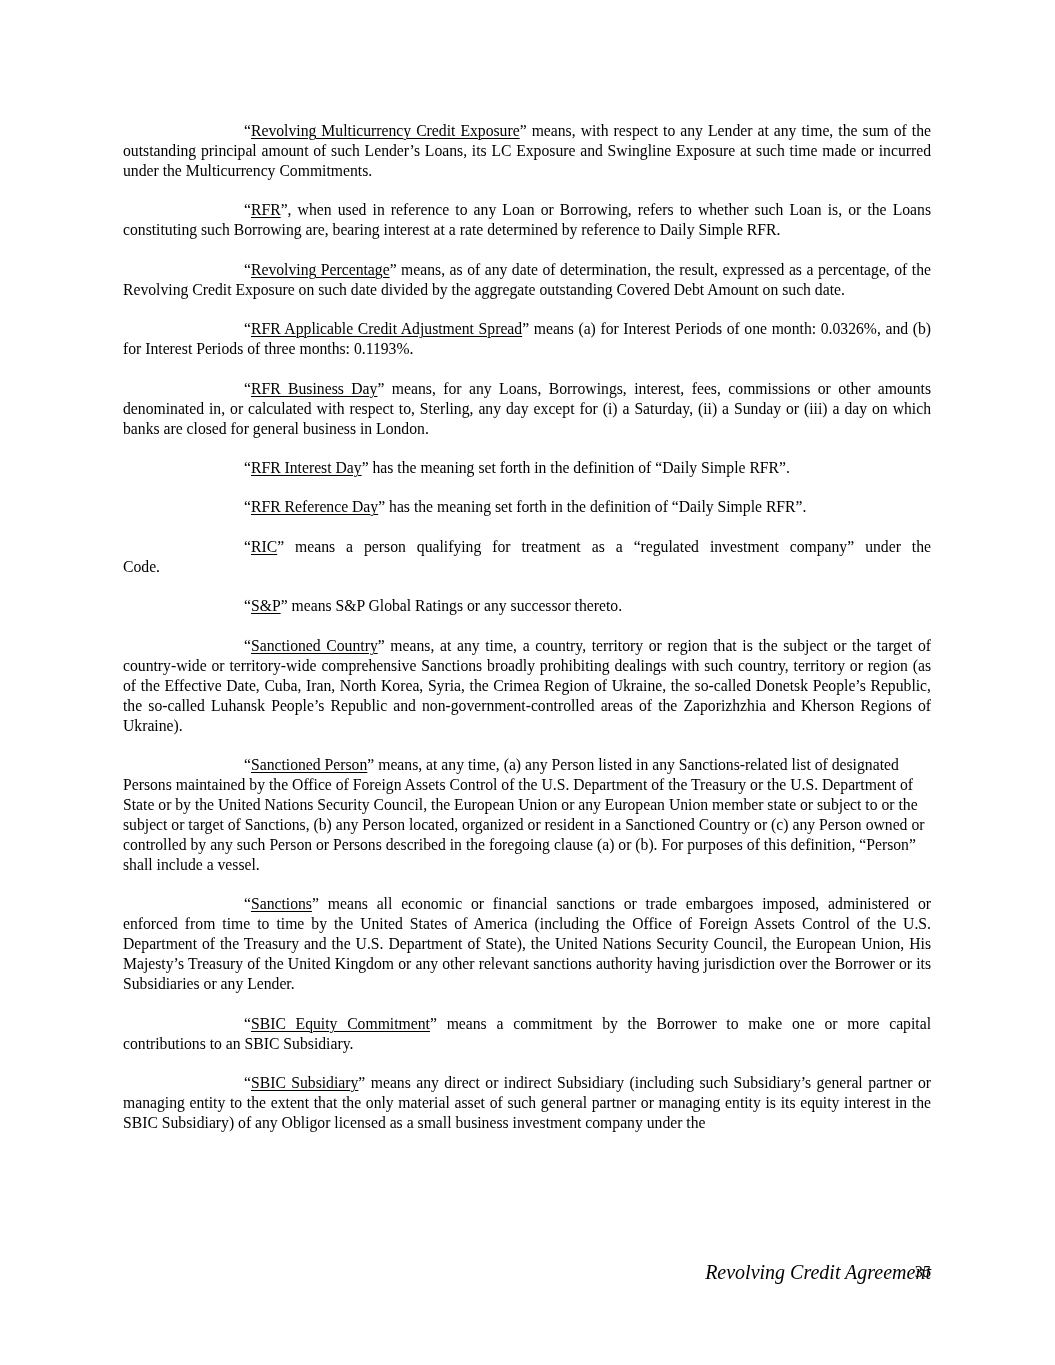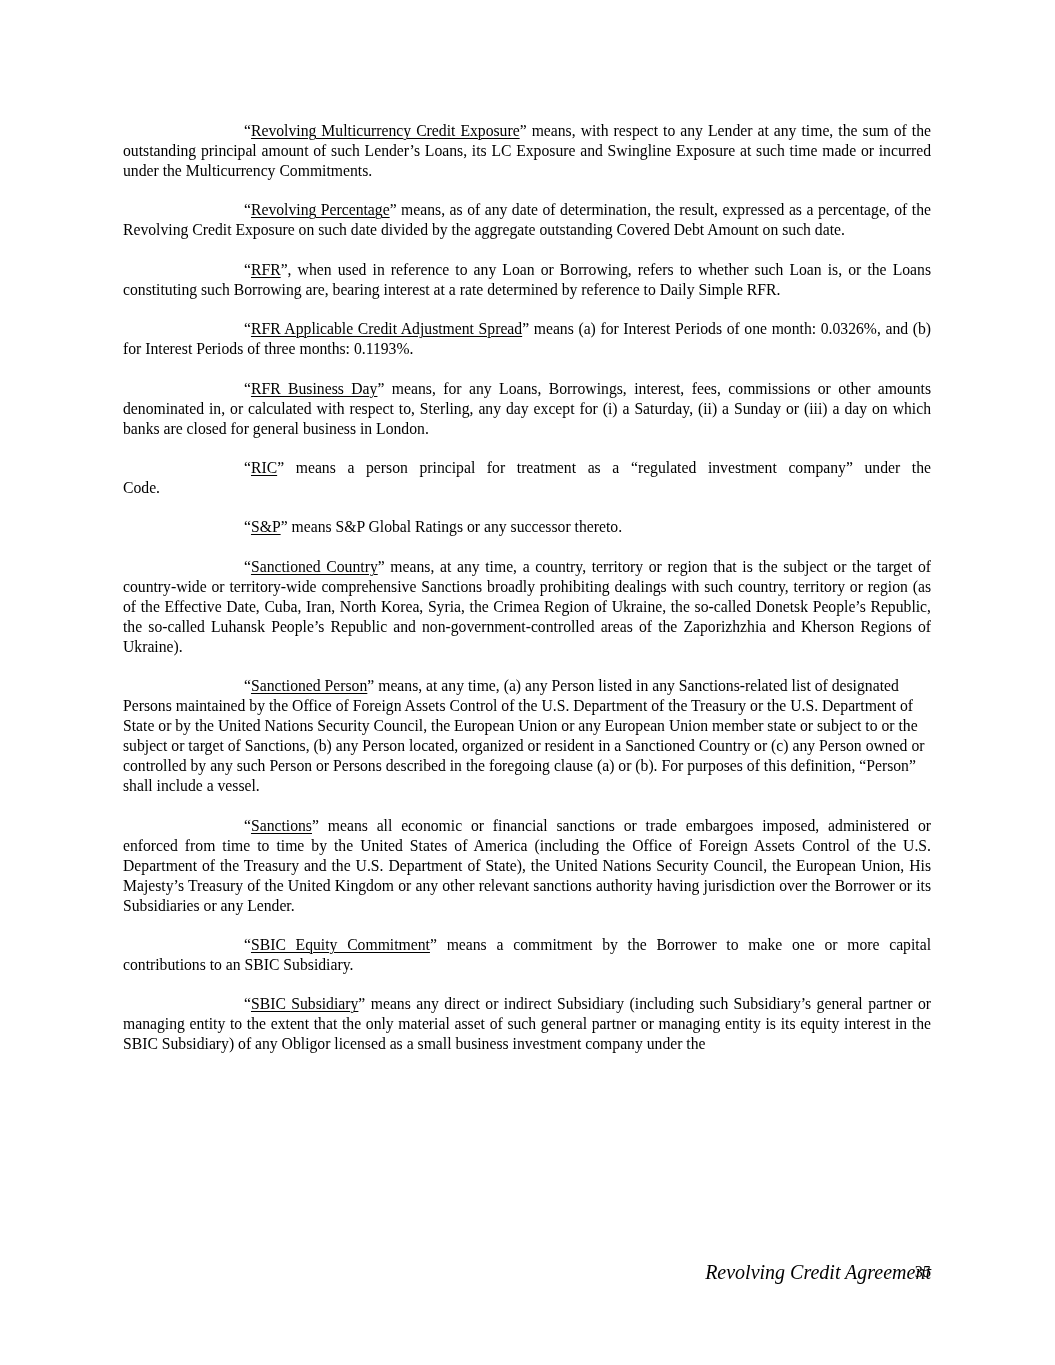--- a/index.html
+++ b/index.html
@@ -52,31 +52,33 @@
     font-size: 20px;
   }
 </style>
 </head>
 <body>
 
 <div class="page">
   <main class="body-col" id="paras">
   <p class="para"><span class="lead">“</span><span class="term">Revolving Multicurrency Credit Exposure</span><span class="rest">” means, with respect to any Lender at any time, the sum of the outstanding principal amount of such Lender’s Loans, its LC Exposure and Swingline Exposure at such time made or incurred under the Multicurrency Commitments.</span></p>
 
+  <p class="para"><span class="lead">“</span><span class="term">RFR</span><span class="rest">”, when used in reference to any Loan or Borrowing, refers to whether such Loan is, or the Loans constituting such Borrowing are, bearing interest at a rate determined by reference to Daily Simple RFR.</span></p>
+
   <p class="para"><span class="lead">“</span><span class="term">Revolving Percentage</span><span class="rest">” means, as of any date of determination, the result, expressed as a percentage, of the Revolving Credit Exposure on such date divided by the aggregate outstanding Covered Debt Amount on such date.</span></p>
-
-  <p class="para"><span class="lead">“</span><span class="term">RFR</span><span class="rest">”, when used in reference to any Loan or Borrowing, refers to whether such Loan is, or the Loans constituting such Borrowing are, bearing interest at a rate determined by reference to Daily Simple RFR.</span></p>
 
   <p class="para"><span class="lead">“</span><span class="term">RFR Applicable Credit Adjustment Spread</span><span class="rest">” means (a) for Interest Periods of one month: 0.0326%, and (b) for Interest Periods of three months: 0.1193%.</span></p>
 
   <p class="para"><span class="lead">“</span><span class="term">RFR Business Day</span><span class="rest">” means, for any Loans, Borrowings, interest, fees, commissions or other amounts denominated in, or calculated with respect to, Sterling, any day except for (i) a Saturday, (ii) a Sunday or (iii) a day on which banks are closed for general business in London.</span></p>
 
+  <p class="para"><span class="lead">“</span><span class="term">RFR Interest Day</span><span class="rest">” has the meaning set forth in the definition of “Daily Simple RFR”.</span></p>
 
+  <p class="para"><span class="lead">“</span><span class="term">RFR Reference Day</span><span class="rest">” has the meaning set forth in the definition of “Daily Simple RFR”.</span></p>
 
-  <p class="para force-last-justify"><span class="lead">“</span><span class="term">RIC</span><span class="rest">” means a person principal for treatment as a “regulated investment company” under the</span><br><span class="rest">Code.</span></p>
+  <p class="para force-last-justify"><span class="lead">“</span><span class="term">RIC</span><span class="rest">” means a person qualifying for treatment as a “regulated investment company” under the</span><br><span class="rest">Code.</span></p>
 
   <p class="para"><span class="lead">“</span><span class="term">S&amp;P</span><span class="rest">” means S&amp;P Global Ratings or any successor thereto.</span></p>
 
   <p class="para"><span class="lead">“</span><span class="term">Sanctioned Country</span><span class="rest">” means, at any time, a country, territory or region that is the subject or the target of country-wide or territory-wide comprehensive Sanctions broadly prohibiting dealings with such country, territory or region (as of the Effective Date, Cuba, Iran, North Korea, Syria, the Crimea Region of Ukraine, the so-called Donetsk People’s Republic, the so-called Luhansk People’s Republic and non-government-controlled areas of the Zaporizhzhia and Kherson Regions of Ukraine).</span></p>
 
   <p class="para align-left"><span class="lead">“</span><span class="term">Sanctioned Person</span><span class="rest">” means, at any time, (a) any Person listed in any Sanctions-related list of designated Persons maintained by the Office of Foreign Assets Control of the U.S. Department of the Treasury or the U.S. Department of State or by the United Nations Security Council, the European Union or any European Union member state or subject to or the subject or target of Sanctions, (b) any Person located, organized or resident in a Sanctioned Country or (c) any Person owned or controlled by any such Person or Persons described in the foregoing clause (a) or (b).  For purposes of this definition, “Person” shall include a vessel.</span></p>
 
   <p class="para"><span class="lead">“</span><span class="term">Sanctions</span><span class="rest">” means all economic or financial sanctions or trade embargoes imposed, administered or enforced from time to time by the United States of America (including the Office of Foreign Assets Control of the U.S. Department of the Treasury and the U.S. Department of State), the United Nations Security Council, the European Union, His Majesty’s Treasury of the United Kingdom or any other relevant sanctions authority having jurisdiction over the Borrower or its Subsidiaries or any Lender.</span></p>
 
 

